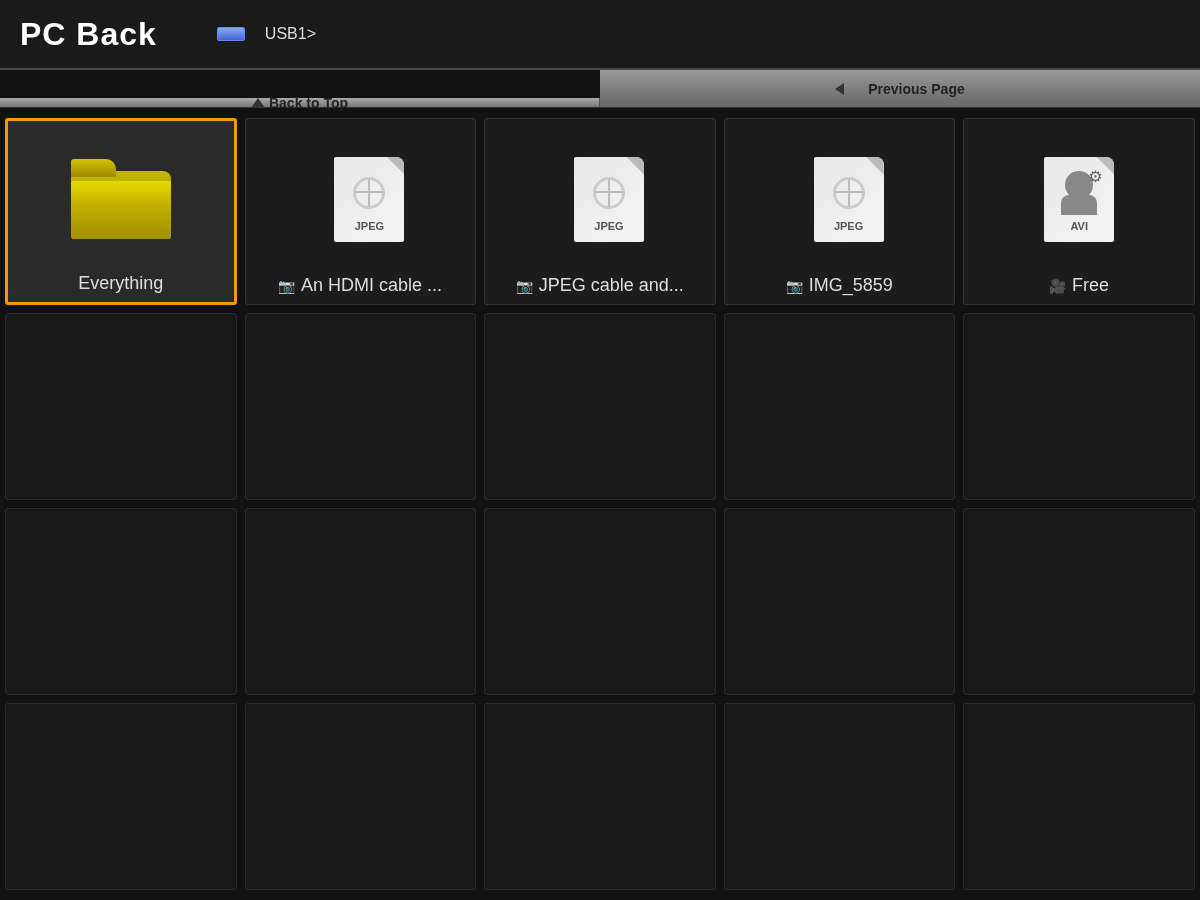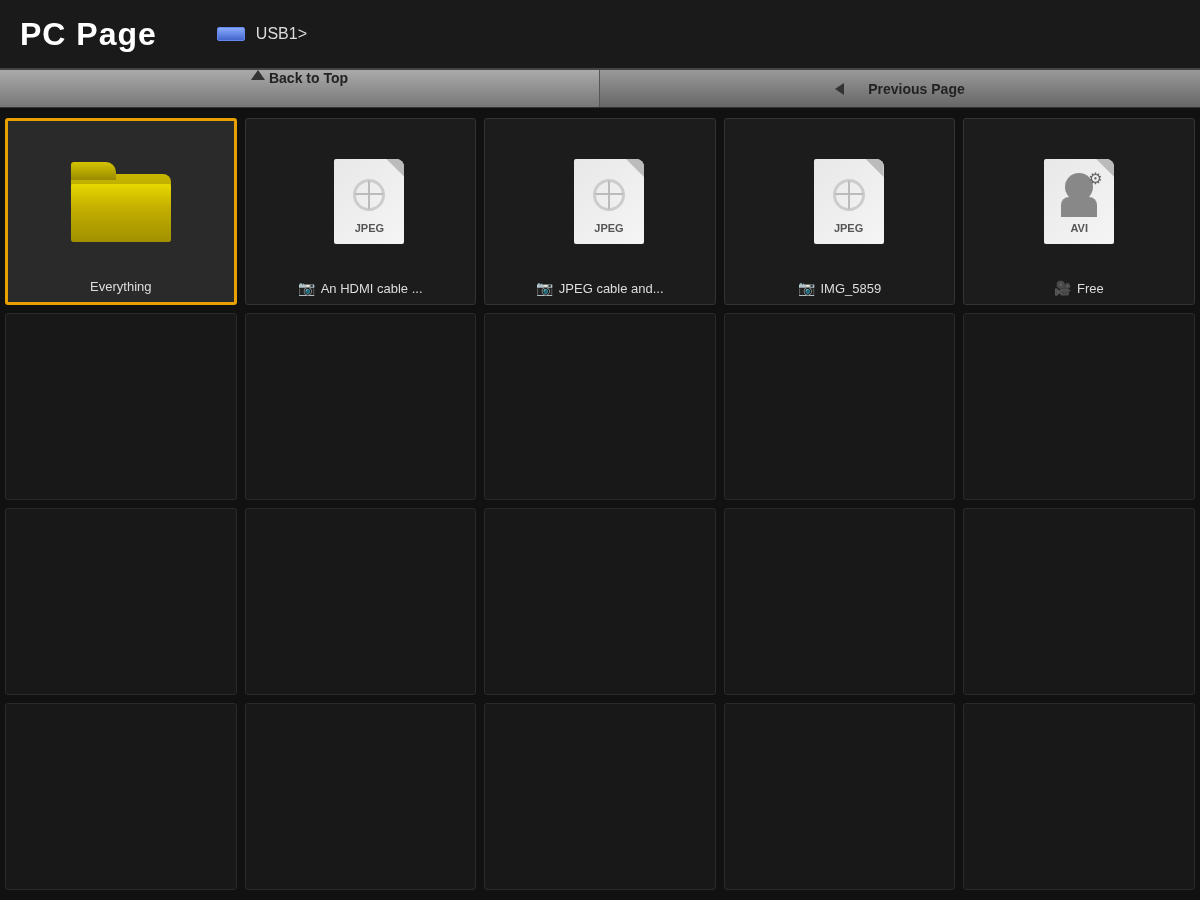--- a/index.html
+++ b/index.html
@@ -27,21 +27,21 @@
     #app-title {
       font-size: 32px;
       font-weight: bold;
       color: #fff;
       letter-spacing: 1px;
     }
 
     #usb-badge {
       display: flex;
       align-items: center;
-      gap: 11px;
+      gap: 20px;
       font-size: 16px;
       color: #ddd;
       padding-left: 40px;
     }
 
     .usb-icon {
       display: inline-block;
       width: 28px;
       height: 14px;
       background: linear-gradient(to bottom, #88aaff, #4466cc);
@@ -52,28 +52,30 @@
     
     #nav-bar {
       display: flex;
       height: 38px;
       border-bottom: 1px solid #333;
     }
 
     #back-to-top-btn {
       flex: 0 0 50%;
       display: flex;
+      align-items: center;
       justify-content: center;
       gap: 4px;
       background: linear-gradient(to bottom, #aaa, #777);
       border-right: 1px solid #555;
       cursor: pointer;
       font-size: 14px;
       color: #222;
       font-weight: bold;
+      margin-top: 28px;
     }
 
     .nav-arrow-up {
       display: inline-block;
       width: 0;
       height: 0;
       border-left: 7px solid transparent;
       border-right: 7px solid transparent;
       border-bottom: 10px solid #333;
     }
@@ -144,21 +146,21 @@
     .file-label-area {
       display: flex;
       align-items: center;
       justify-content: center;
       gap: 5px;
       width: 100%;
       padding-top: 4px;
     }
 
     .file-name {
-      font-size: 13px;
+      font-size: 18px;
       color: #ddd;
       text-align: right;
       white-space: nowrap;
       overflow: hidden;
       text-overflow: ellipsis;
       max-width: 160px;
     }
 
     
     .folder-icon {
@@ -322,21 +324,21 @@
     }
 
     .video-cam-icon {
       font-size: 14px;
     }
   </style>
 </head>
 <body>
 
 <div id="header">
-  <span id="app-title">PC Page</span>
+  <span id="app-title">PC Back</span>
   <div id="usb-badge">
     <span class="usb-icon"></span>
     <span>USB1&gt;</span>
   </div>
 </div>
 
 <div id="nav-bar">
   <div id="back-to-top-btn">
     <span class="nav-arrow-up"></span>
     <span>Back to Top</span>

